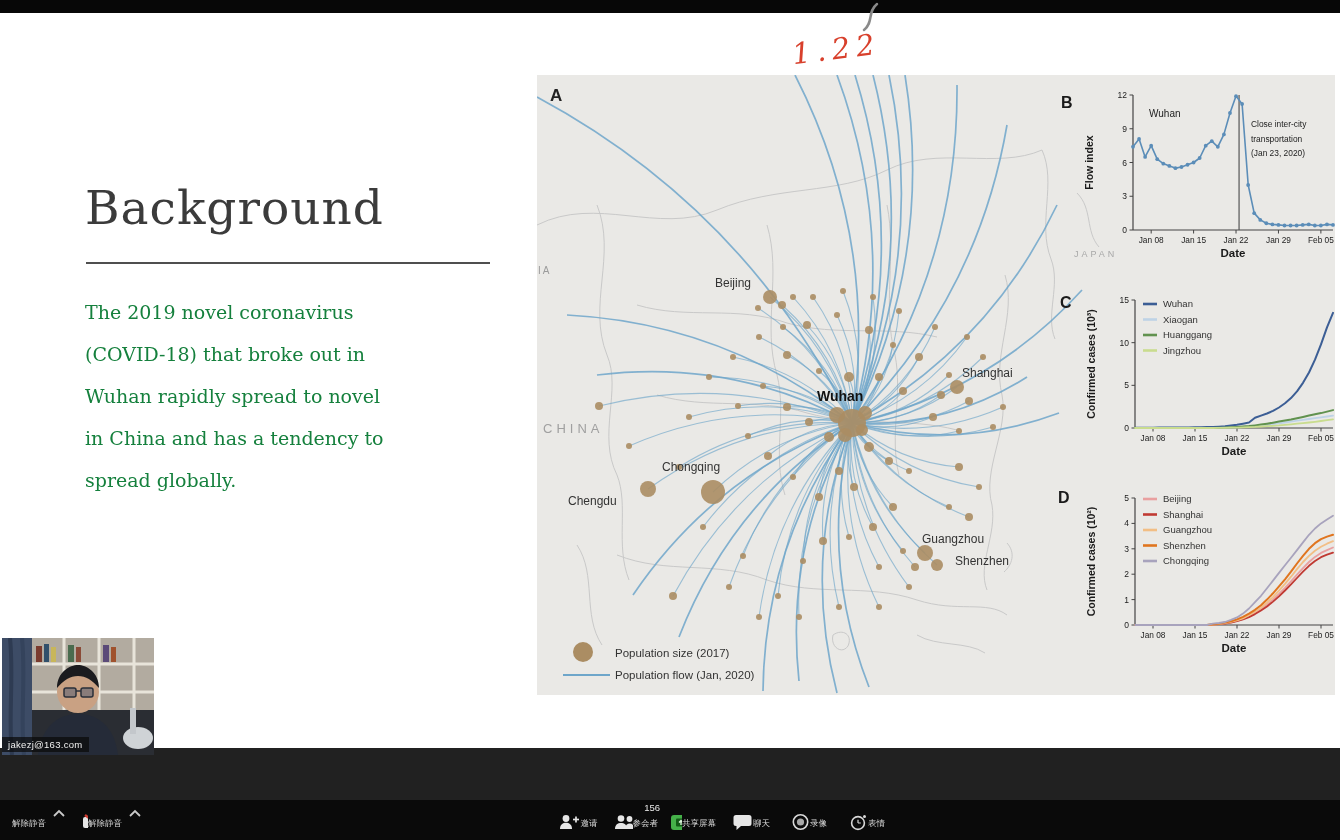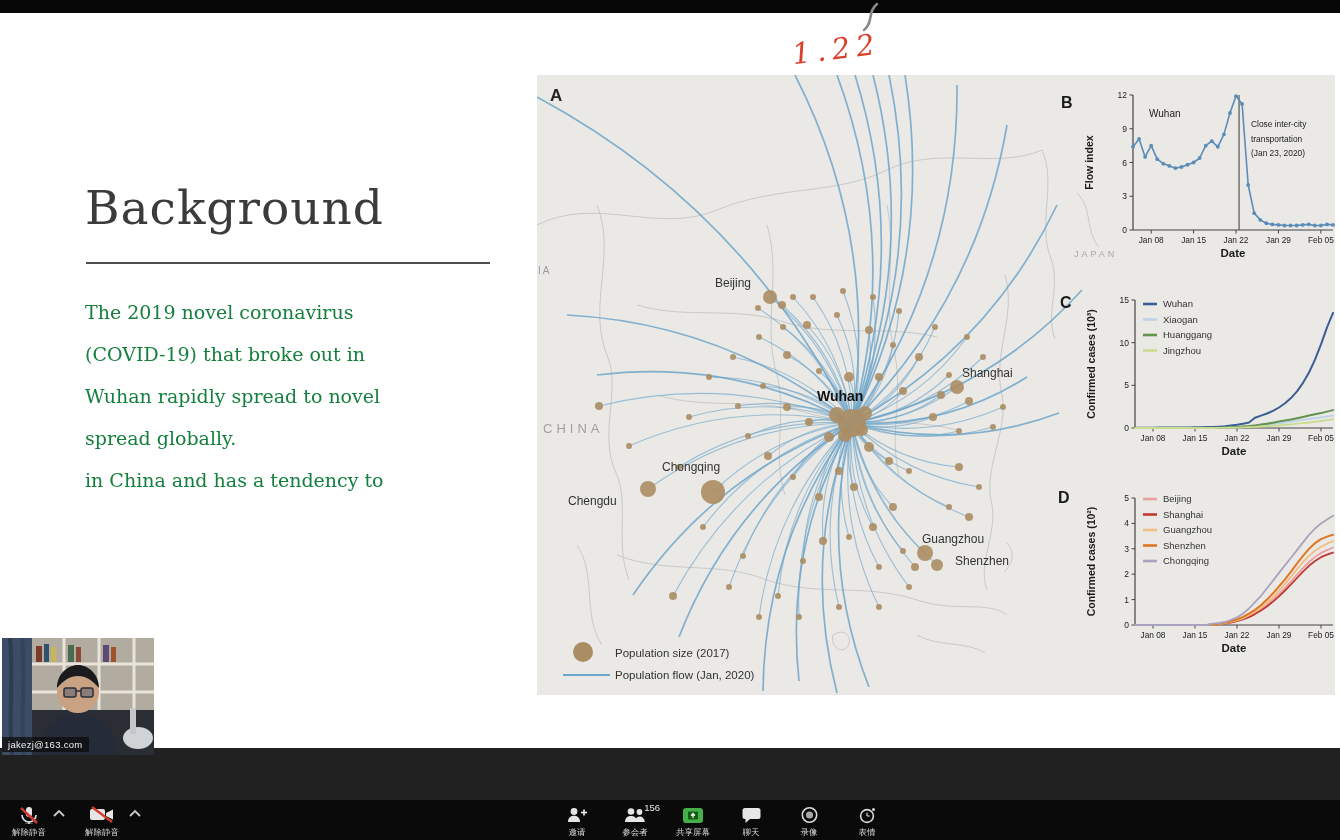--- a/index.html
+++ b/index.html
@@ -13,21 +13,21 @@
               font-size:19px;line-height:42px;color:#15803d;}
   .annotation{position:absolute;left:792px;top:32px;font-family:"DejaVu Serif",serif;
               font-style:italic;font-size:29px;color:#d8402c;letter-spacing:6px;
               transform:rotate(-7deg);}
   .penmark{position:absolute;left:852px;top:0;}
   .figure{position:absolute;left:537px;top:75px;}
   .bottomstrip{position:absolute;left:0;top:748px;width:1340px;height:52px;background:#212121;}
   .toolbar{position:absolute;left:0;top:800px;width:1340px;height:40px;background:#0a0a0a;}
   .tb-left{position:absolute;left:6px;top:2px;display:flex;align-items:flex-start;}
   .tb-center{position:absolute;left:548px;top:2px;display:flex;}
-  .tb-btn{display:flex;flex-direction:column;align-items:center;justify-content:flex-end;
+  .tb-btn{display:flex;flex-direction:row;align-items:center;justify-content:center;
           width:58px;height:38px;padding-top:3px;box-sizing:border-box;position:relative;
           background:transparent;border:none;cursor:pointer;}
   .tb-btn .lbl{font-size:8.5px;color:#d8d8d8;margin-top:3px;white-space:nowrap;}
   .tb-chevron{background:none;border:none;padding:0;margin:4px 2px 0 0;cursor:pointer;height:14px;}
   .badge{position:absolute;top:0px;right:4px;font-size:9.5px;color:#e8e8e8;}
   .webcam{position:absolute;left:2px;top:638px;width:152px;height:117px;background:#14161a;overflow:hidden;}
   .webcam-label{position:absolute;left:0;bottom:3px;background:rgba(10,10,10,0.72);
                 color:#f0f0f0;font-size:9.5px;padding:2px 6px;letter-spacing:0.3px;text-align:right;}
   svg text{font-family:"Liberation Sans",sans-serif;}
 </style>
@@ -35,24 +35,24 @@
 <body>
 
 <div class="stage">
 
   <div class="topbar"></div>
 
   <div class="slide-title">Background</div>
   <div class="title-rule"></div>
   <div class="slide-body">
     <div>The 2019 novel coronavirus</div>
-    <div>(COVID-19) that broke out in</div>
+    <div>(COVID-18) that broke out in</div>
     <div>Wuhan rapidly spread to novel</div>
+    <div>in China and has a tendency to</div>
     <div>spread globally.</div>
-    <div>in China and has a tendency to</div>
   </div>
 
   <div class="annotation">1.22</div>
   <svg class="penmark" width="36" height="34">
     <path d="M12,30 C22,22 15,12 25,4" stroke="#8a8a8a" stroke-width="2.5" fill="none" stroke-linecap="round"></path>
   </svg>
 
   <svg id="fig" class="figure" width="798" height="620">
       <rect x="0" y="0" width="798" height="620" fill="#eae9e6"></rect>
       <g>

